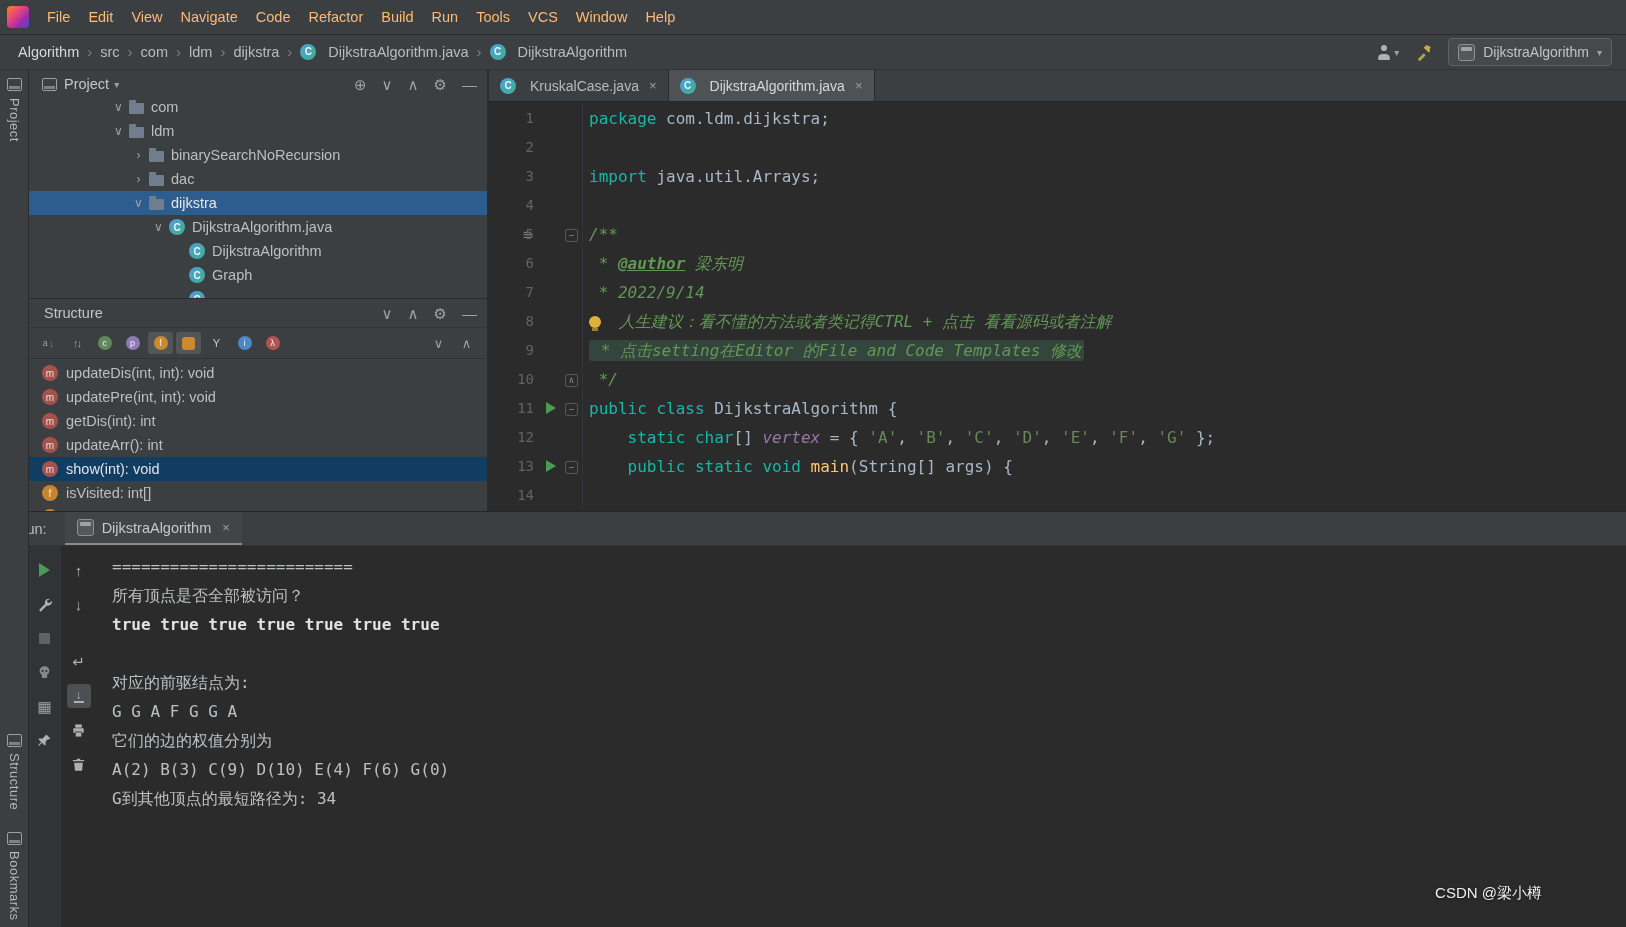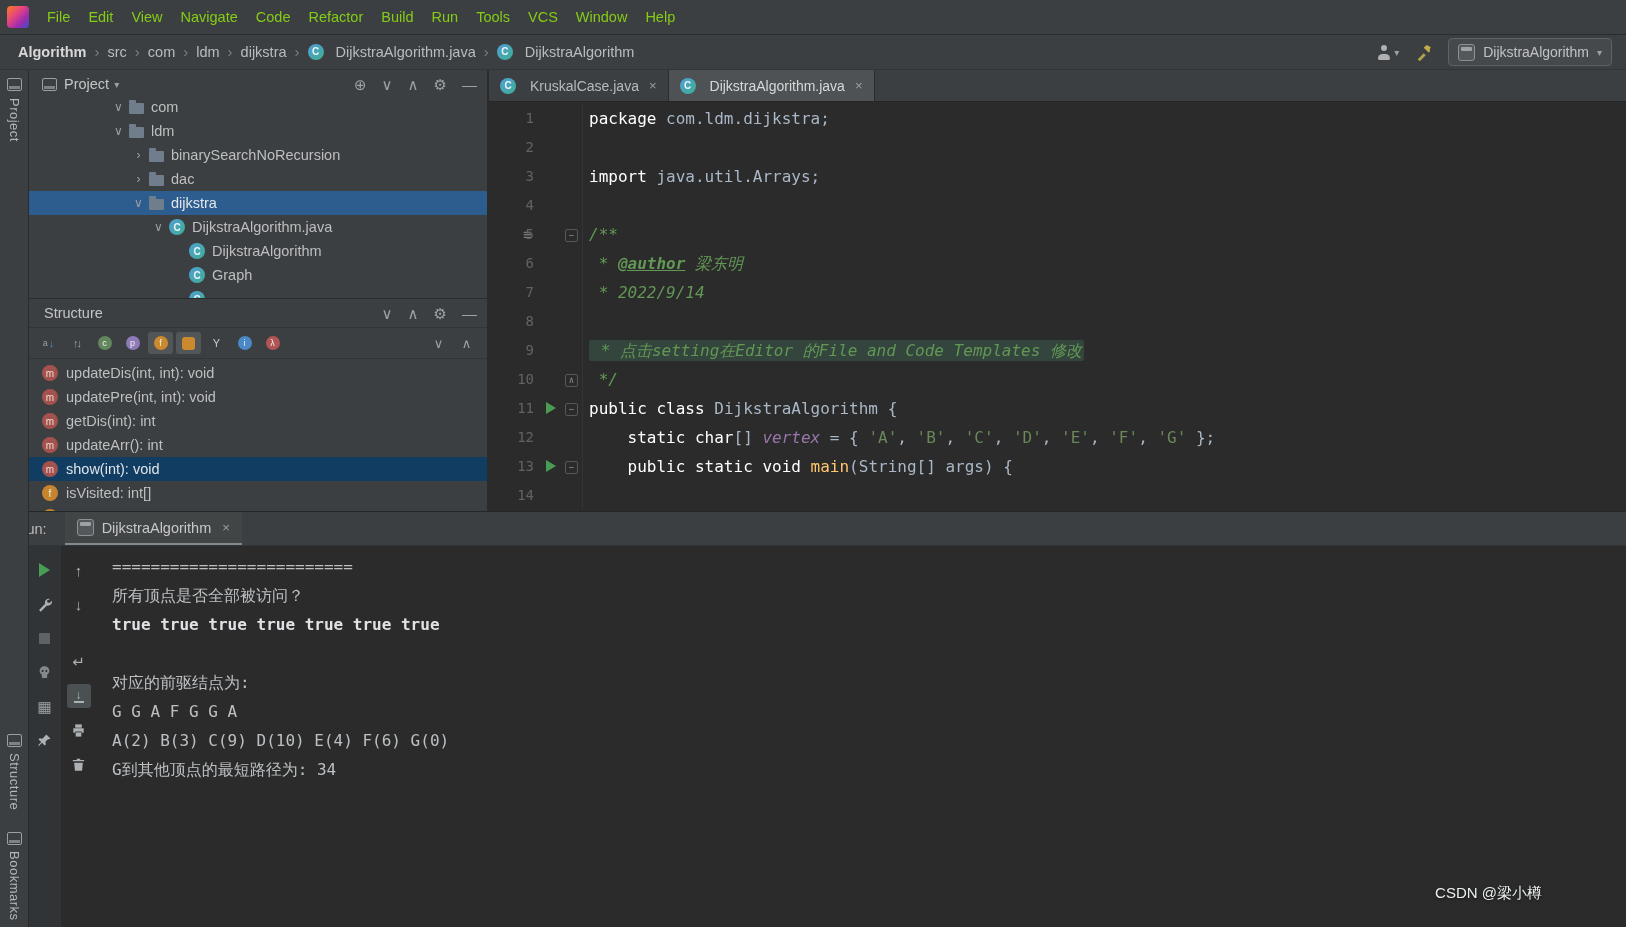--- a/index.html
+++ b/index.html
@@ -3,27 +3,27 @@
 <meta charset="utf-8">
 <style>
   html,body{margin:0;padding:0}
   body{width:1626px;height:927px;position:relative;overflow:hidden;background:#2b2b2b;
        font-family:"Liberation Sans","DejaVu Sans",sans-serif;color:#bbbbbb;-webkit-font-smoothing:antialiased}
   
   .menubar{position:absolute;top:0;left:0;right:0;height:34px;background:#3c3f41;display:flex;align-items:center;border-bottom:1px solid #2b2b2b;z-index:6}
   .logo{width:22px;height:22px;border-radius:4px;margin:0 9px 0 7px;flex:none;
         background:linear-gradient(135deg,#fc801d 0%,#e3447f 40%,#9c2bb0 70%,#3b51c7 100%)}
   .menu-items{display:flex}
-  .menu-item{padding:0 9px;font-size:14.5px;color:#84cc16;line-height:34px;white-space:nowrap}
+  .menu-item{padding:0 9px;font-size:14.5px;color:#fdba74;line-height:34px;white-space:nowrap}
   .win-title{position:absolute;left:708px;top:0;line-height:34px;color:#747678;font-size:14px;white-space:nowrap}
   
   .navbar{position:absolute;top:34px;left:0;right:0;height:36px;background:#3c3f41;display:flex;align-items:center;padding-left:18px;box-sizing:border-box;border-bottom:1px solid #323537;z-index:5}
   .crumbs{display:flex;align-items:center}
   .crumb{display:flex;align-items:center;gap:5px;font-size:14.5px;color:#b9bcbe;white-space:nowrap}
-  .crumb.bold .crumb-label{color:#d6d8da;font-weight:bold}
+  .crumb.bold .crumb-label{color:#d6d8da;font-weight:normal}
   .crumb-sep{margin:0 8px;color:#7d8184;font-size:15px}
   .nav-right{position:absolute;right:14px;top:0;height:36px;display:flex;align-items:center;gap:16px}
   .person{display:flex;align-items:center;gap:3px}
   .p-fig{width:14px;height:15px;position:relative}
   .p-fig::before{content:'';position:absolute;top:0;left:4px;width:6px;height:6px;border-radius:50%;background:#afb1b3}
   .p-fig::after{content:'';position:absolute;bottom:0;left:1px;width:12px;height:6px;border-radius:6px 6px 2px 2px;background:#afb1b3}
   .dd{color:#9da0a3;font-size:10px}
   .runconfig-box{display:flex;align-items:center;gap:8px;border:1px solid #5e6264;background:#45494b;border-radius:4px;height:26px;padding:0 9px;font-size:14px;color:#c0c2c4}
   .ic-app{width:15px;height:15px;border:1px solid #8d9193;border-radius:3px;background:#55585a;position:relative;flex:none}
   .ic-app::after{content:'';position:absolute;left:2px;top:2px;right:2px;height:4px;background:#9ea2a4;border-radius:1px}
@@ -68,21 +68,21 @@
   .tab.active{background:#4e5254;color:#d6d8da}
   .tab-close{color:#9da0a3;font-size:13px;margin-left:3px}
   .code{position:absolute;top:31px;left:0;right:0;bottom:0;font-family:"DejaVu Sans Mono","Liberation Mono",monospace;font-size:16px;padding-top:3px}
   .crow{display:flex;height:29px;align-items:center;position:relative}
   .gut{width:94px;flex:none;position:relative;height:100%;border-right:1px solid #313539;box-sizing:border-box}
   .lnum{position:absolute;right:48px;top:0;line-height:29px;color:#606366;font-size:14px}
   .g-run{position:absolute;left:57px;top:8px;width:0;height:0;border-left:10px solid #499c54;border-top:6px solid transparent;border-bottom:6px solid transparent}
   .g-fold{position:absolute;left:76px;top:9px;width:11px;height:11px;border:1px solid #54585a;border-radius:2px;color:#8a8e90;font-size:9px;line-height:10px;text-align:center}
   .g-doc{position:absolute;left:34px;top:0;line-height:29px;color:#7a7e82;font-size:14px}
   .ctext{white-space:pre;line-height:29px;padding-left:6px}
-  .tk-kw{color:#ffffff}.tk-pl{color:#a9b7c6}.tk-str{color:#6a8759}
+  .tk-kw{color:#14b8a6}.tk-pl{color:#a9b7c6}.tk-str{color:#6a8759}
   .tk-cm{color:#629755;font-style:italic}
   .tk-tag{color:#629755;font-style:italic;font-weight:bold;text-decoration:underline}
   .tk-fld{color:#9876aa;font-style:italic}.tk-fn{color:#ffc66b}
   .hl-span{background:#33453c;border-radius:2px;padding:1px 2px}
   .bulb{display:inline-block;width:12px;height:12px;border-radius:50%;background:#dcb239;position:relative;margin-right:8px;vertical-align:-1px}
   .bulb::after{content:'';position:absolute;left:3px;bottom:-3px;width:6px;height:3px;background:#9a8030}
   
   .runpanel{position:absolute;left:0;right:0;top:511px;bottom:0;background:#2b2b2b;border-top:1px solid #242628}
   .run-head{height:34px;background:#3c3f41;display:flex;align-items:center;border-bottom:1px solid #323537;padding-left:16px;box-sizing:border-box}
   .run-label{font-size:14.5px;color:#bbbbbb;margin-right:18px}
@@ -388,20 +388,21 @@
       <div class="crow">
         <div class="gut">
           <span class="lnum">7</span>
         </div>
         <div class="ctext"><span class="tk-cm"> * 2022/9/14</span></div>
       </div>
       <div class="crow">
         <div class="gut">
           <span class="lnum">8</span>
         </div>
+        <div class="ctext"><span class="bulb"></span><span class="tk-cm"> 人生建议：看不懂的方法或者类记得CTRL + 点击 看看源码或者注解</span></div>
       </div>
       <div class="crow">
         <div class="gut">
           <span class="lnum">9</span>
         </div>
         <div class="ctext"><span class="hl-span"><span class="tk-cm"> * 点击setting在Editor 的File and Code Templates 修改</span></span></div>
       </div>
       <div class="crow">
         <div class="gut">
           <span class="lnum">10</span>
@@ -508,18 +509,19 @@
         </svg>
       </span>
     </div>
   <div class="console" id="console-lines">
       <div class="con-line">=========================</div>
       <div class="con-line">所有顶点是否全部被访问？</div>
       <div class="con-line bright">true true true true true true true</div>
       <div class="con-line"></div>
       <div class="con-line">对应的前驱结点为:</div>
       <div class="con-line">G G A F G G A</div>
+      <div class="con-line">它们的边的权值分别为</div>
       <div class="con-line">A(2) B(3) C(9) D(10) E(4) F(6) G(0)</div>
       <div class="con-line">G到其他顶点的最短路径为: 34</div>
     </div>
 </div>
 
 <div class="watermark">CSDN @梁小樽</div>
 
 </body></html>

